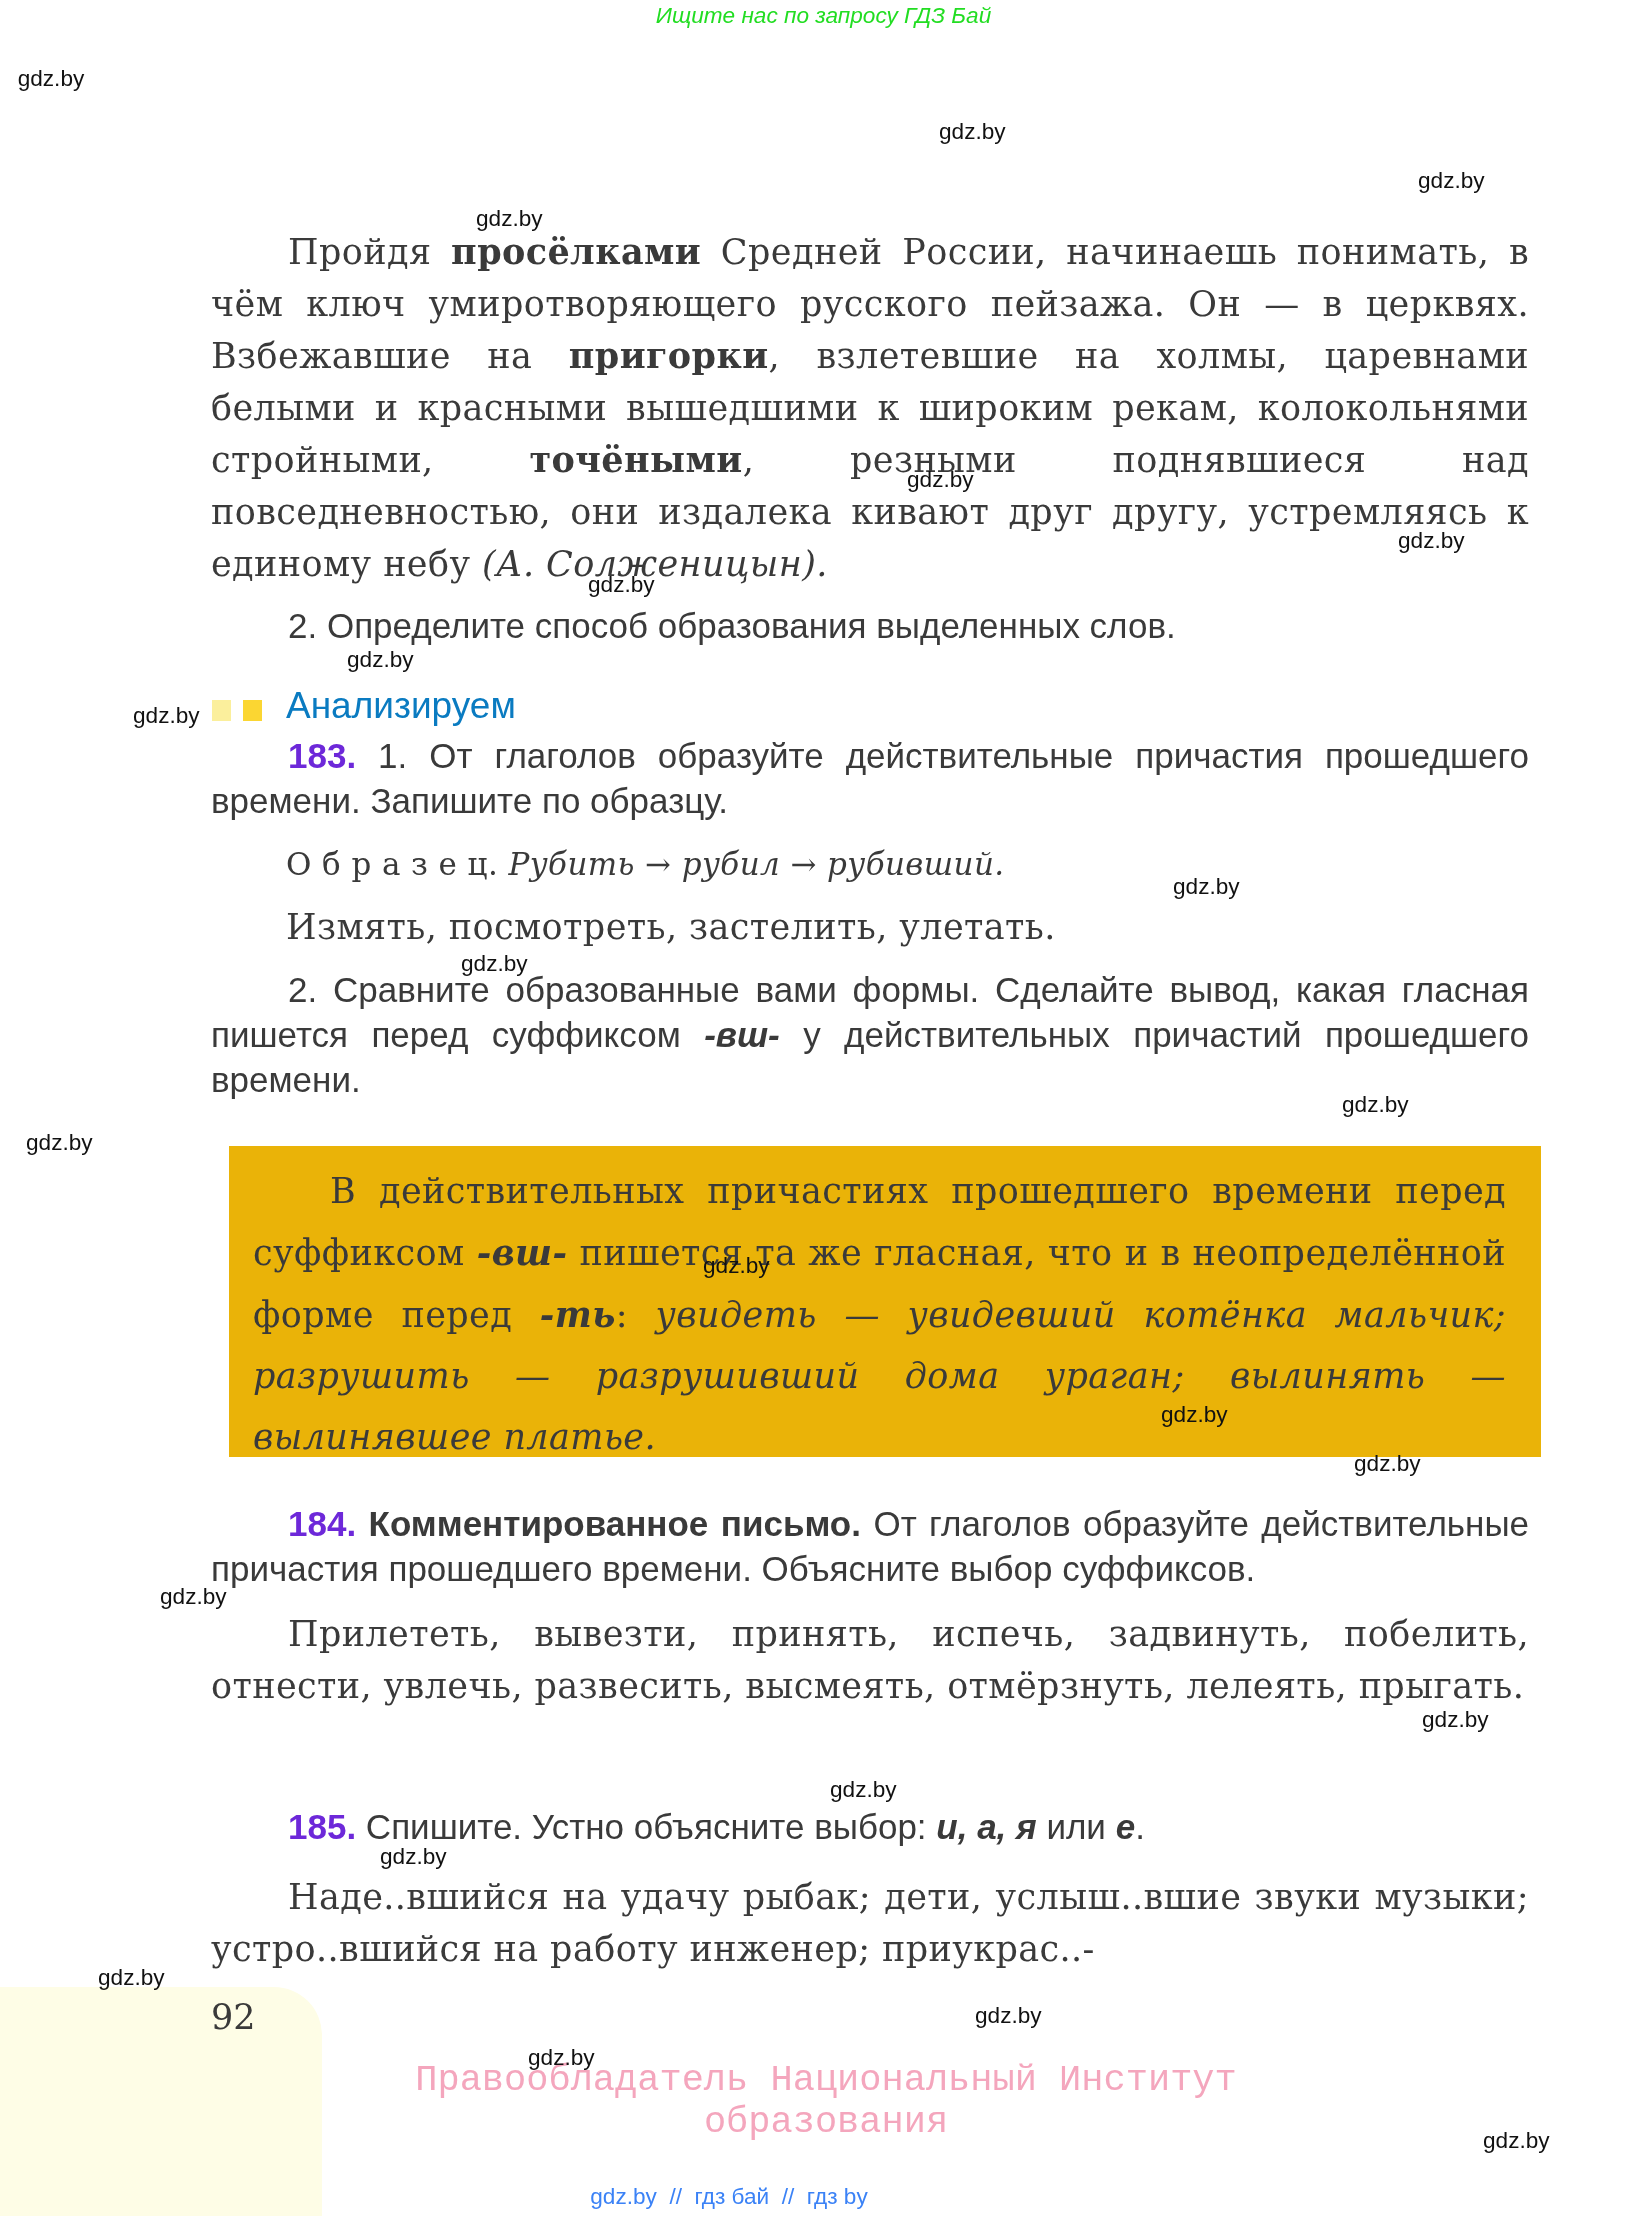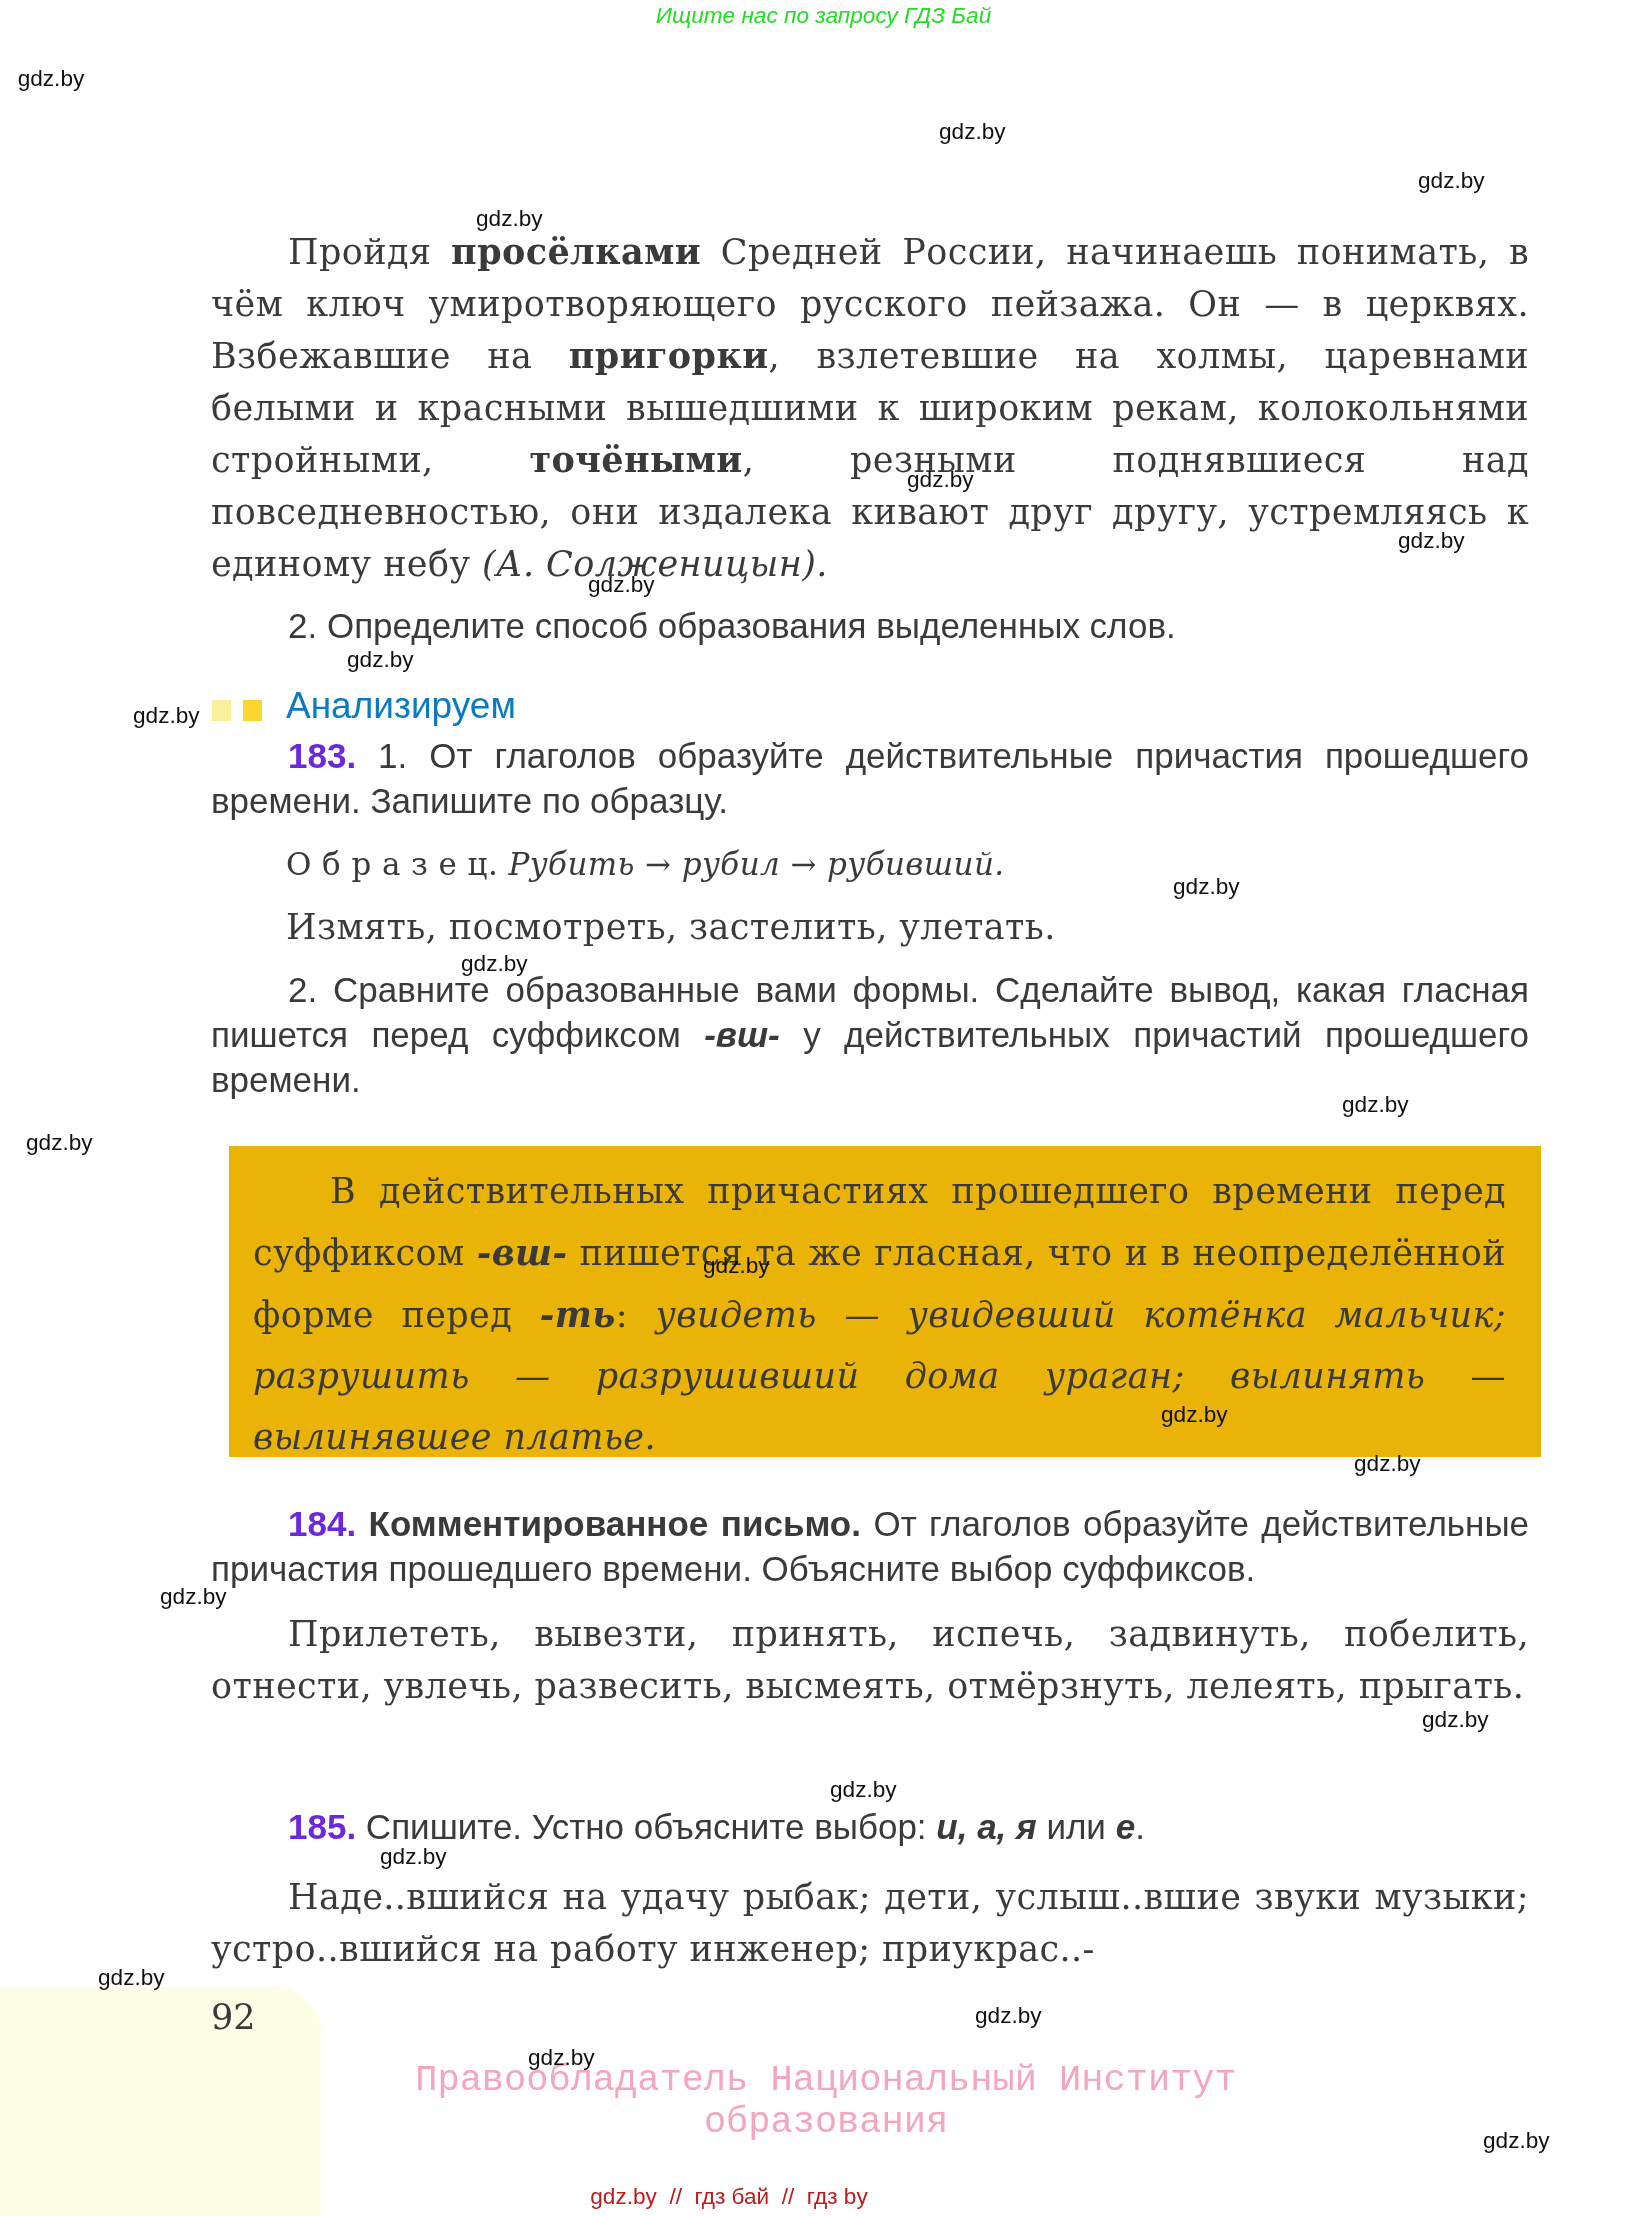--- a/index.html
+++ b/index.html
@@ -46,21 +46,21 @@
   .page-num {
     position:absolute; left:211px; top:1997px;
     font-family:"DejaVu Serif", serif; font-size:35px; color:#3a3a3a;
   }
   .rights {
     position:absolute; top:2059px; left:290px; width:1072px; text-align:center;
     font-family:Liberation Mono, monospace; font-size:37px; color:#f4a6bd;
   }
   .footer-links {
     position:absolute; top:2184px; left:0; width:1458px; text-align:center;
-    font-family:"Liberation Sans", sans-serif; font-size:22.6px; color:#b91c1c;
+    font-family:"Liberation Sans", sans-serif; font-size:22.6px; color:#3b82f6;
   }
 </style>
 </head>
 <body>
 
 <div class="top-banner">Ищите нас по запросу ГДЗ Бай</div>
 
 <div class="serif-text indent" style="top:226px;">
   <span>Пройдя </span><b>просёлками</b><span> Средней России, начинаешь понимать, в чём ключ умиротворяющего русского пейзажа. Он — в церквях. Взбежавшие на </span><b>пригорки</b><span>, взлетевшие на холмы, царевнами белыми и красными вышедшими к широким рекам, колокольнями стройными, </span><b>точёными</b><span>, резными поднявшиеся над повседневностью, они издалека кивают друг другу, устремляясь к единому небу </span><i>(А. Солженицын).</i>
 </div>

